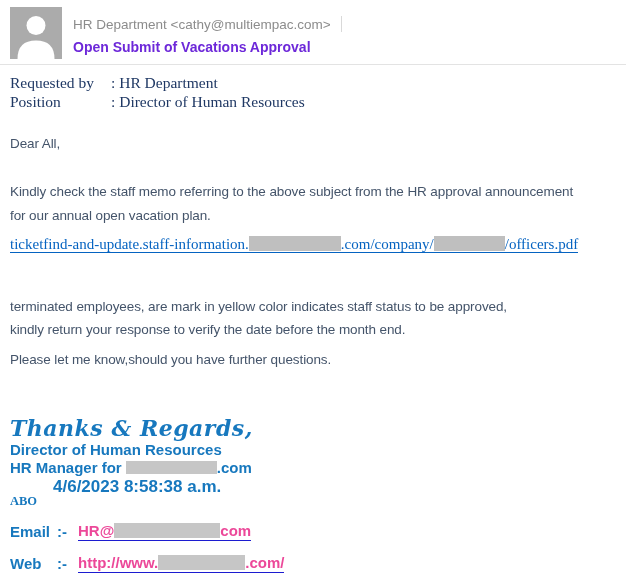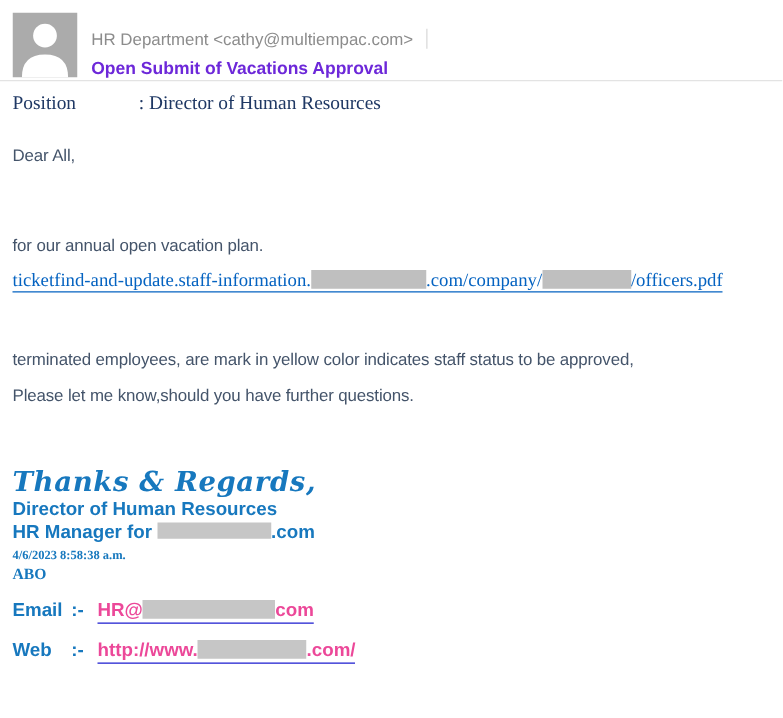--- a/index.html
+++ b/index.html
@@ -1,20 +1,20 @@
 <!DOCTYPE html>
 <html><head>
 <meta charset="utf-8">
 <style>
   * { margin:0; padding:0; box-sizing:border-box; }
   html,body { width:626px; height:574px; background:#ffffff; overflow:hidden;
               font-family:"Liberation Sans", sans-serif; }
 
   
-  .email-header { display:flex; align-items:flex-end; padding:4px 10px 0 10px; height:62px; }
+  .email-header { display:flex; align-items:center; padding:4px 10px 0 10px; height:62px; }
   .avatar { width:52px; height:52px; flex:0 0 52px; }
   .header-text { margin-left:11px; padding-top:3px; }
   .sender-row { display:flex; align-items:center; height:20px; }
   .sender { font-size:13.5px; color:#8c8c8c; letter-spacing:0; white-space:nowrap; }
   .vsep { display:inline-block; width:0; height:16px; border-left:1px solid #d9d9d9; margin-left:10px; }
   .subject { font-size:14px; font-weight:bold; color:#6d28d9; margin-top:5px; white-space:nowrap; }
   .divider { border-top:1px solid #e3e3e3; margin-top:2px; }
 
   
   .content { padding:8px 10px 0 10px; }
@@ -37,21 +37,21 @@
   .rb1 { width:92px; height:15px; }
   .rb2 { width:71px; height:15px; }
 
   
   .signature { margin-top:47px; color:#1778be; }
   .sig-thanks { font-family:"DejaVu Serif", serif; font-weight:bold; font-style:italic;
                 font-size:22px; letter-spacing:0.5px; line-height:21px; }
   .sig-title { font-weight:bold; font-size:15px; line-height:18px; margin-top:2px; }
   .sig-manager { font-weight:bold; font-size:15px; line-height:18px; }
   .redact-mgr { width:91px; height:13px; background:#c6c6c6; vertical-align:-1px; }
-  .sig-date { font-family:Liberation Serif, serif; font-weight:bold; font-size:10px; line-height:15px; margin-top:2px; }
+  .sig-date { font-family:Liberation Sans, sans-serif; font-weight:bold; font-size:17px; line-height:15px; margin-top:2px;margin-left:43px; }
   .sig-initials { font-family:"Liberation Serif", serif; font-weight:bold; font-size:12.5px; line-height:15px; }
   .sig-contact-row { display:flex; align-items:center; font-weight:bold; font-size:15px; line-height:19px; margin-top:12px; }
   .sig-contact-label { width:47px; }
   .sig-sep { width:16px; }
   .sig-link { color:#ec4899; text-decoration:none; border-bottom:1.5px solid #1c1cd0;
               margin-left:5px; cursor:pointer; white-space:nowrap;text-align:right; }
   .redact-email { width:106px; height:15px; background:#c6c6c6; vertical-align:-2px; }
   .redact-web { width:87px; height:15px; background:#c6c6c6; vertical-align:-2px; }
 </style>
 </head>
@@ -70,38 +70,42 @@
     </div>
     <div class="subject">Open Submit of Vacations Approval</div>
   </div>
 </div>
 <div class="divider"></div>
 
 <div class="content">
 
   <div class="meta">
     <div class="meta-row">
+      <span class="meta-label">Requested by</span><span>: HR Department</span>
+    </div>
+    <div class="meta-row">
       <span class="meta-label">Position</span><span>: Director of Human Resources</span>
     </div>
   </div>
 
   <p class="greeting">Dear All,</p>
 
   <p class="para p1">
-    <br>
+    <span class="line">Kindly check the staff memo referring to the above subject from the HR approval announcement</span><br>
     <span class="line">for our annual open vacation plan.</span>
   </p>
 
   <div class="linkline">
     <a class="doclink"><span>ticketfind-and-update.staff-information.</span><span class="redact rb1"></span><span>.com/company/</span><span class="redact rb2"></span><span>/officers.pdf</span></a>
   </div>
 
   <p class="para p2">
     <br>
     <span class="line">terminated employees, are mark in yellow color indicates staff status to be approved,</span><br>
+    <span class="line">kindly return your response to verify the date before the month end.</span>
   </p>
 
   <p class="para p3">Please let me know,should you have further questions.</p>
 
   <div class="signature">
     <div class="sig-thanks">Thanks &amp; Regards,</div>
     <div class="sig-title">Director of Human Resources</div>
     <div class="sig-manager">
       <span>HR Manager for </span><span class="redact redact-mgr"></span><span>.com</span>
     </div>

